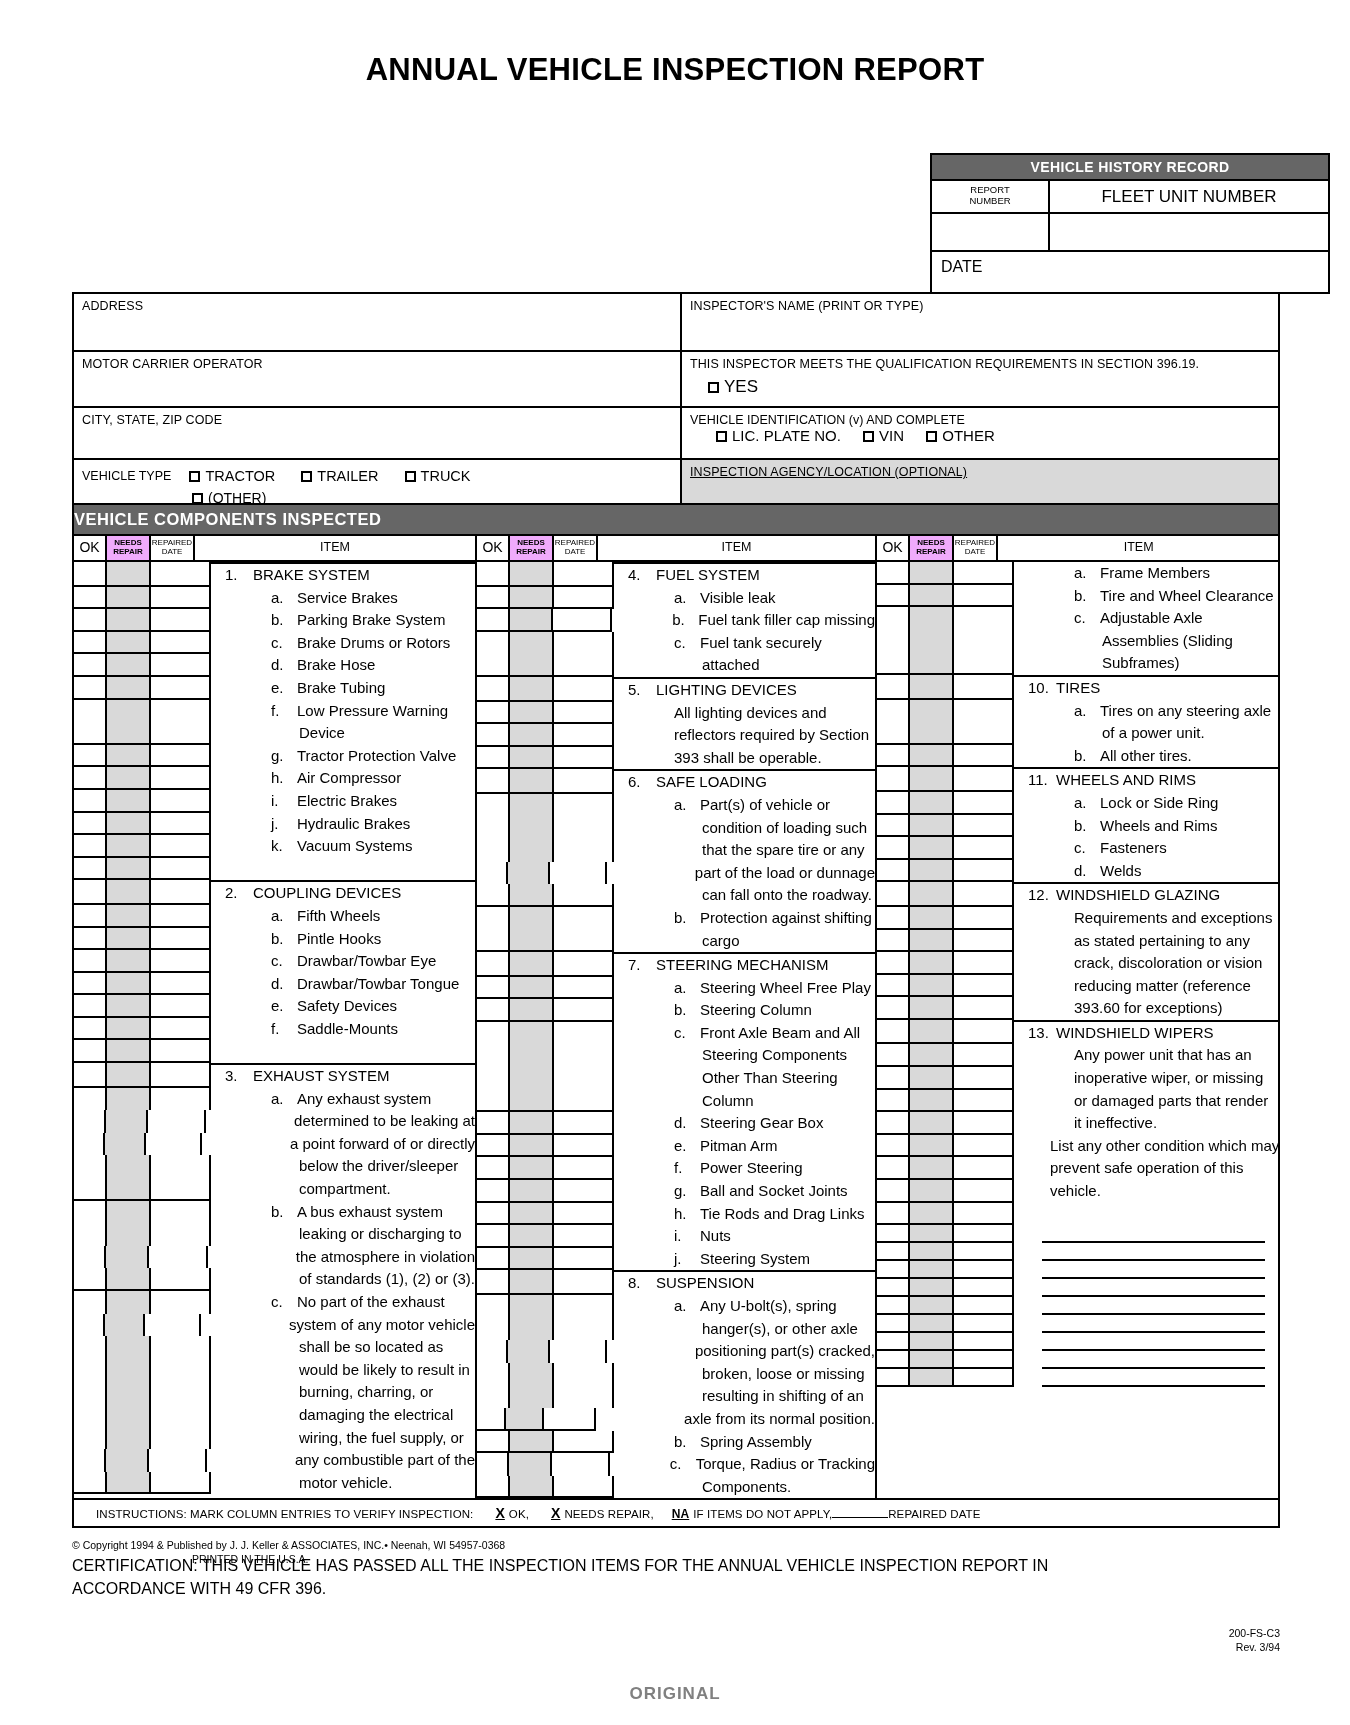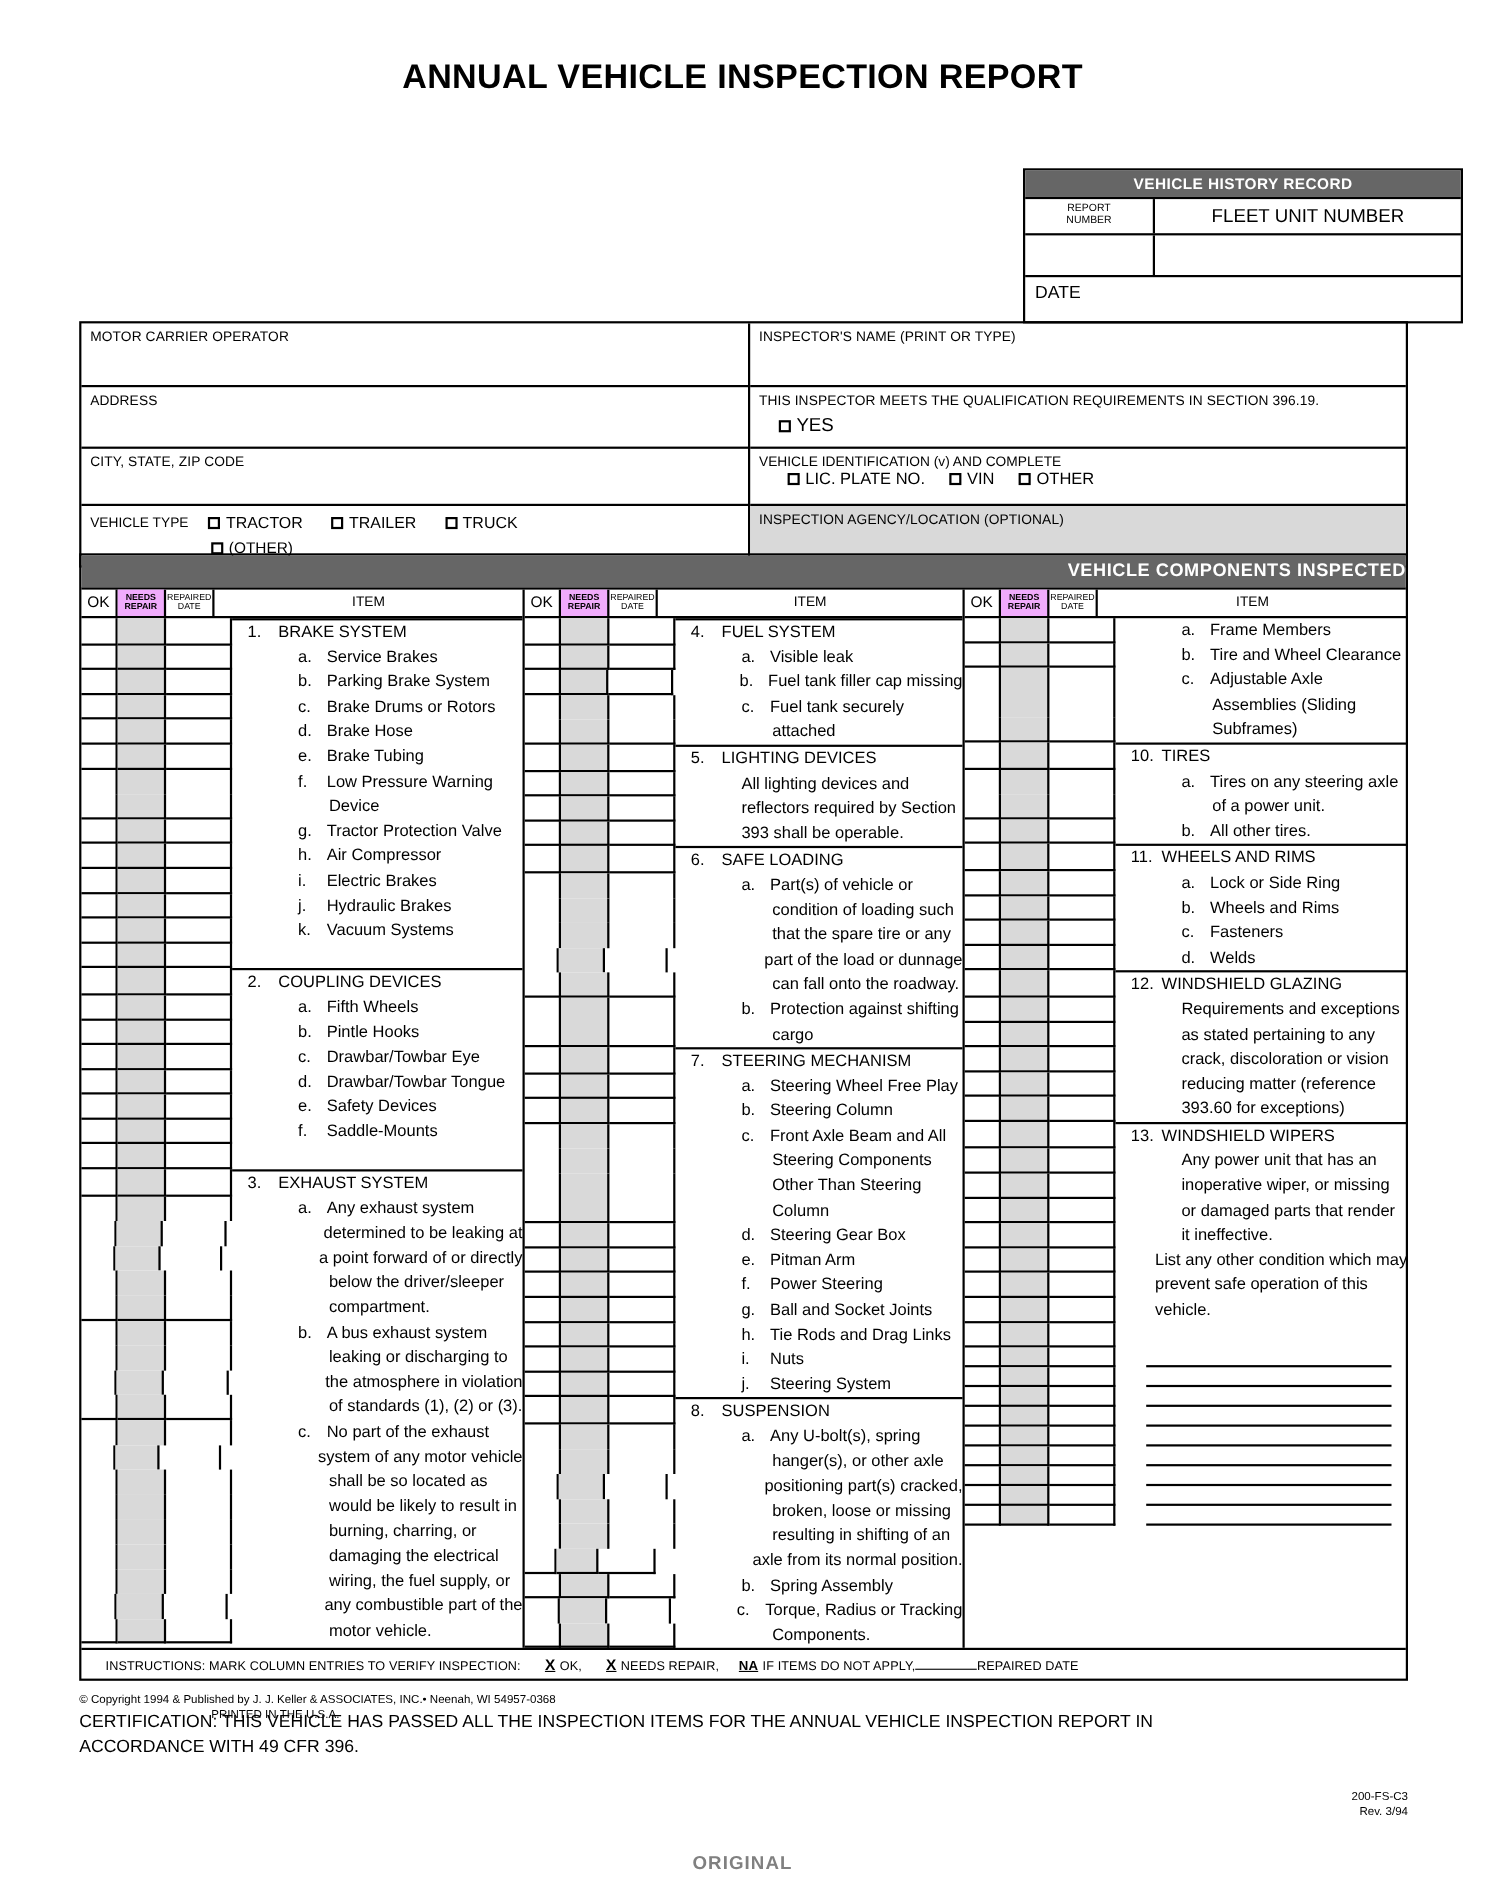--- a/index.html
+++ b/index.html
@@ -42,38 +42,38 @@
   }
   .cl{width:608px;border-right:2px solid #000;box-sizing:border-box;}
   .cr{flex:1;box-sizing:border-box;}
   .cell{box-sizing:border-box;padding:5px 0 0 8px;}
   .cell + .cell{border-top:2px solid #000;}
   .cap{font-size:12.5px;letter-spacing:.1px;}
   .h1r{height:56px;}
   .h2r{height:56px;}
   .h3r{height:52px;}
   .h4r{height:56px;}
-  .shaded{background:#d9d9d9;}
+  .shaded{background:#d9d9d9;text-decoration:underline;}
   .cbx{
     display:inline-block;width:11px;height:11px;border:2px solid #000;
     vertical-align:-1px;margin-right:5px;box-sizing:border-box;
   }
   .vtype{font-size:14.5px;padding-top:3px;}
   .vtype .lbl{font-size:12.5px;vertical-align:1px;margin-right:14px;}
   .vtype .opt{margin-right:22px;white-space:nowrap;}
   .other-line{padding-left:110px;padding-top:6px;font-size:14px;}
   .yesline{font-size:17px;padding:6px 0 0 18px;}
   .vidline{font-size:12.5px;}
   .vidopts{font-size:15px;display:inline-block;margin-left:26px;}
   .vidopts span.opt{margin-right:18px;white-space:nowrap;}
 
   
   .comp{position:absolute;left:72px;top:451px;width:1208px;border:2px solid #000;box-sizing:border-box;}
   .comp-bar{
-    background:#666;color:#fff;text-align:right;font-weight:bold;
+    background:#666;color:#fff;text-align:left;font-weight:bold;
     font-size:16.5px;letter-spacing:.5px;padding:5px 0 5px;
   }
   .cols{display:flex;border-top:2px solid #000;}
   .col{box-sizing:border-box;}
   .col.c1{width:403px;border-right:2px solid #000;}
   .col.c2{width:400px;border-right:2px solid #000;}
   .col.c3{flex:1;}
 
   .hdr{display:flex;border-bottom:2px solid #000;height:24px;}
   .hdr .ok{width:33px;border-right:2px solid #000;box-sizing:border-box;
@@ -153,25 +153,25 @@
       <div class="vhr-c1 vhr-blank"></div>
       <div class="vhr-c2 vhr-blank"></div>
     </div>
     <div class="vhr-date">
       <span>DATE</span>
     </div>
   </div>
 
   <div class="carrier">
     <div class="cl">
+      <div class="cell h2r">
+        <div class="cap">ADDRESS</div>
+      </div>
       <div class="cell h1r">
         <div class="cap">MOTOR CARRIER OPERATOR</div>
-      </div>
-      <div class="cell h2r">
-        <div class="cap">ADDRESS</div>
       </div>
       <div class="cell h3r">
         <div class="cap">CITY, STATE, ZIP CODE</div>
       </div>
       <div class="cell h4r">
         <div class="vtype">
           <span class="lbl">VEHICLE TYPE</span>
           <span class="opt"><span class="cbx"></span><span>TRACTOR</span></span>
           <span class="opt"><span class="cbx"></span><span>TRAILER</span></span>
           <span class="opt"><span class="cbx"></span><span>TRUCK</span></span>

